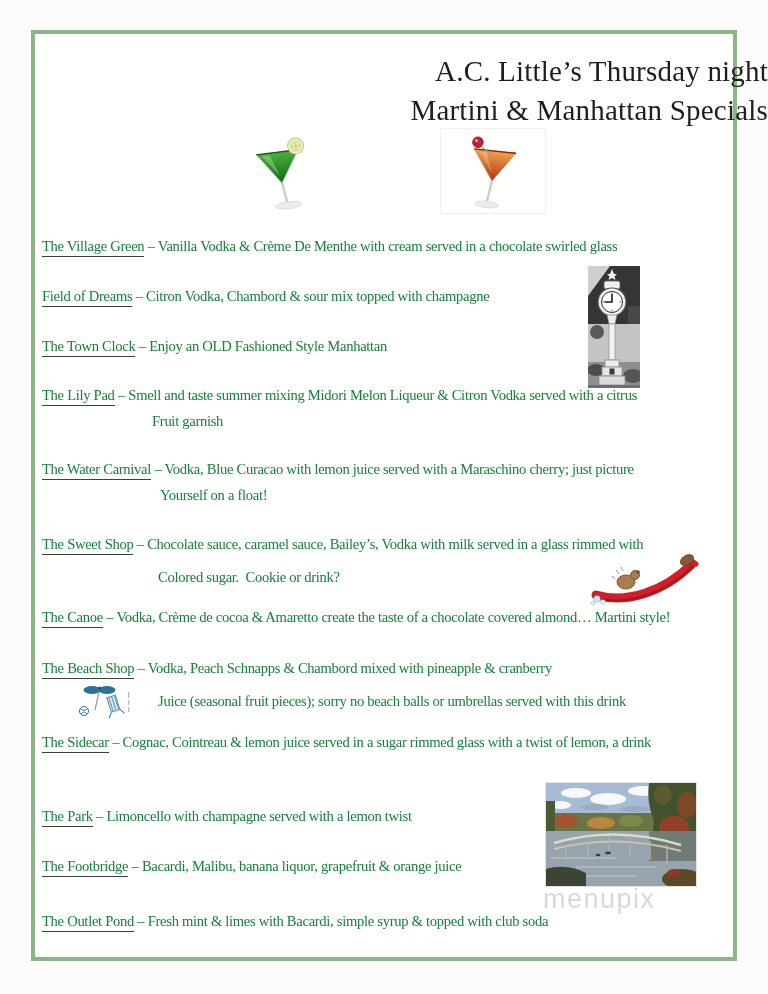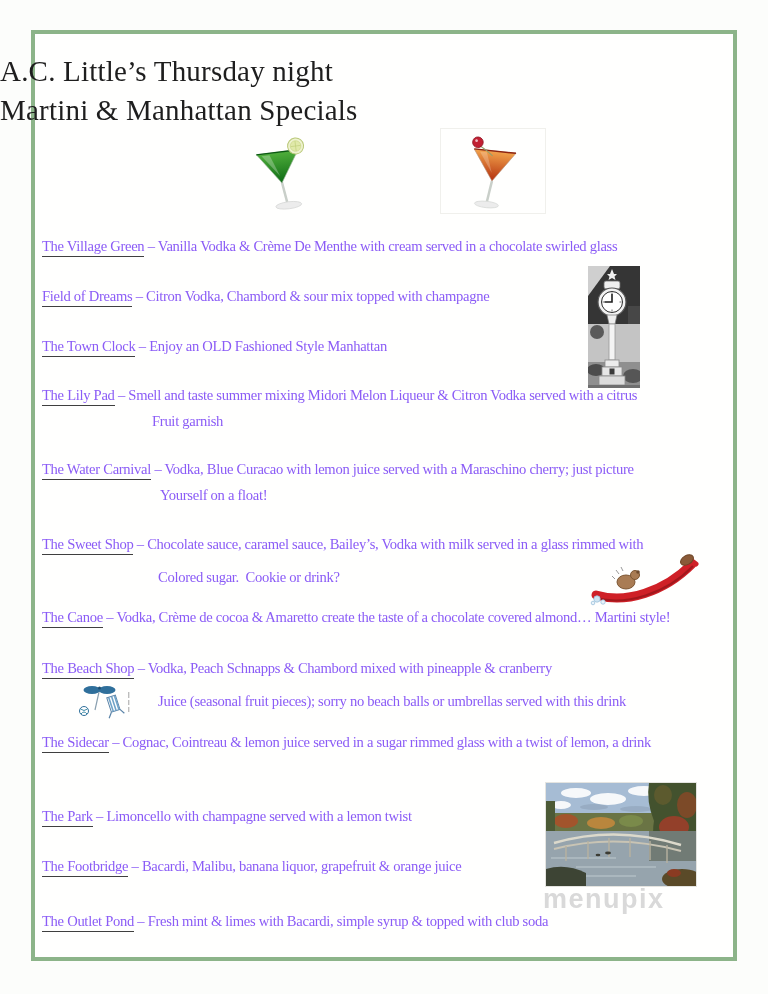--- a/index.html
+++ b/index.html
@@ -8,39 +8,39 @@
     background:#fcfdfb;
     font-family:"Liberation Serif","DejaVu Serif",serif;
     color:#222;
   }
   .page{position:absolute;inset:0;}
   .frame{
     position:absolute;left:31px;top:30px;width:698px;height:923px;
     border:4px solid #8cb489;background:#fffffe;
   }
   .title{
-    position:absolute;left:0;right:0;top:52px;text-align:left;z-index:2;
+    position:absolute;left:0;right:0;top:52px;text-align:right;z-index:2;
     font-size:29px;line-height:39px;color:#1e1e1e;letter-spacing:0.2px;
   }
   .item{
     position:absolute;left:42px;z-index:2;white-space:nowrap;
-    font-size:14.6px;letter-spacing:-0.3px;line-height:20px;color:#8b5cf6;
+    font-size:14.6px;letter-spacing:-0.3px;line-height:20px;color:#15803d;
   }
   .dname{border-bottom:1.4px solid #3f3f3f;padding-bottom:2px;}
   .desc,.desc2{white-space:pre;}
   .desc2{margin-top:6px;}
   .ind-a{margin-left:110px;}
   .ind-b{margin-left:116px;margin-top:13px;}
   .ind-c{margin-left:118px;}
   .imgbox{position:absolute;z-index:1;}
   .faintbox{border:1px solid #f0f0ec;}
   .watermark{
     position:absolute;left:543px;top:884px;z-index:1;
     font-family:"Liberation Sans","DejaVu Sans",sans-serif;
-    font-size:27px;color:#d9d9d9;letter-spacing:1.5px;font-weight:bold;
+    font-size:27px;color:#d9d9d9;letter-spacing:1.5px;font-weight:normal;
   }
 </style>
 </head>
 <body>
 
 <div class="page">
   <div class="frame"></div>
 
   <div class="title">
     <div>A.C. Little’s Thursday night</div>

